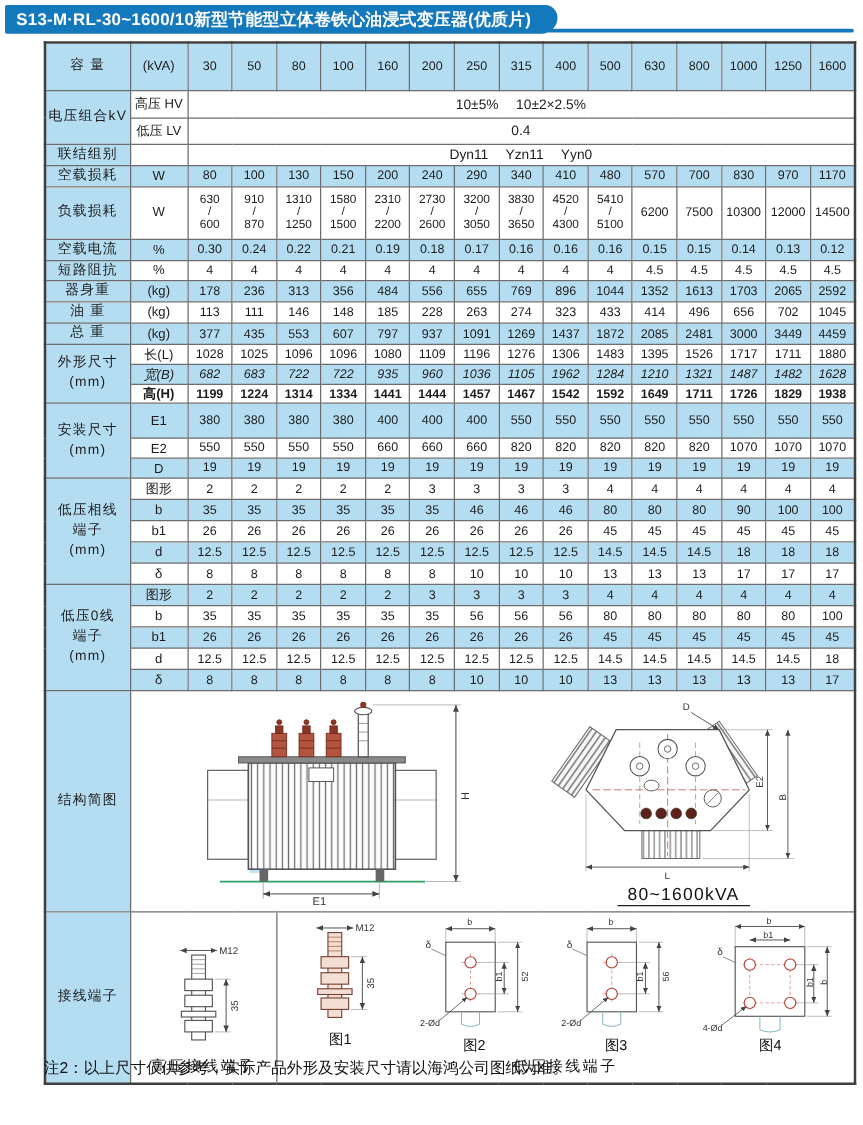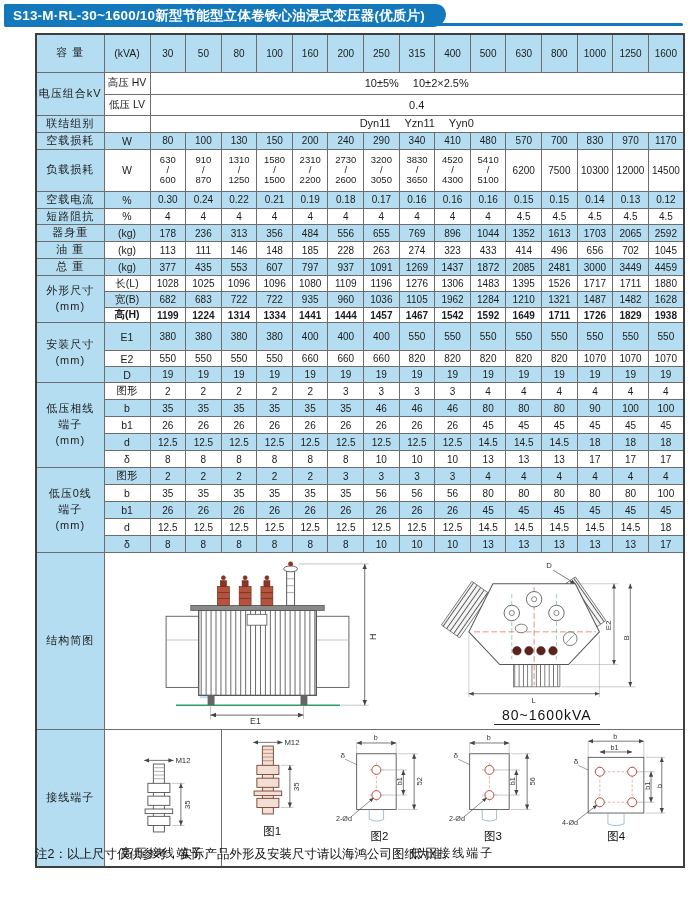--- a/index.html
+++ b/index.html
@@ -314,21 +314,21 @@
             <td class="val">1196</td>
             <td class="val">1276</td>
             <td class="val">1306</td>
             <td class="val">1483</td>
             <td class="val">1395</td>
             <td class="val">1526</td>
             <td class="val">1717</td>
             <td class="val">1711</td>
             <td class="val">1880</td>
           </tr>
-          <tr style="height: 16px;">
+          <tr style="height: 16px; font-style: italic;">
             <td class="sub shade">宽(B)</td>
             <td class="val shade">682</td>
             <td class="val shade">683</td>
             <td class="val shade">722</td>
             <td class="val shade">722</td>
             <td class="val shade">935</td>
             <td class="val shade">960</td>
             <td class="val shade">1036</td>
             <td class="val shade">1105</td>
             <td class="val shade">1962</td>

